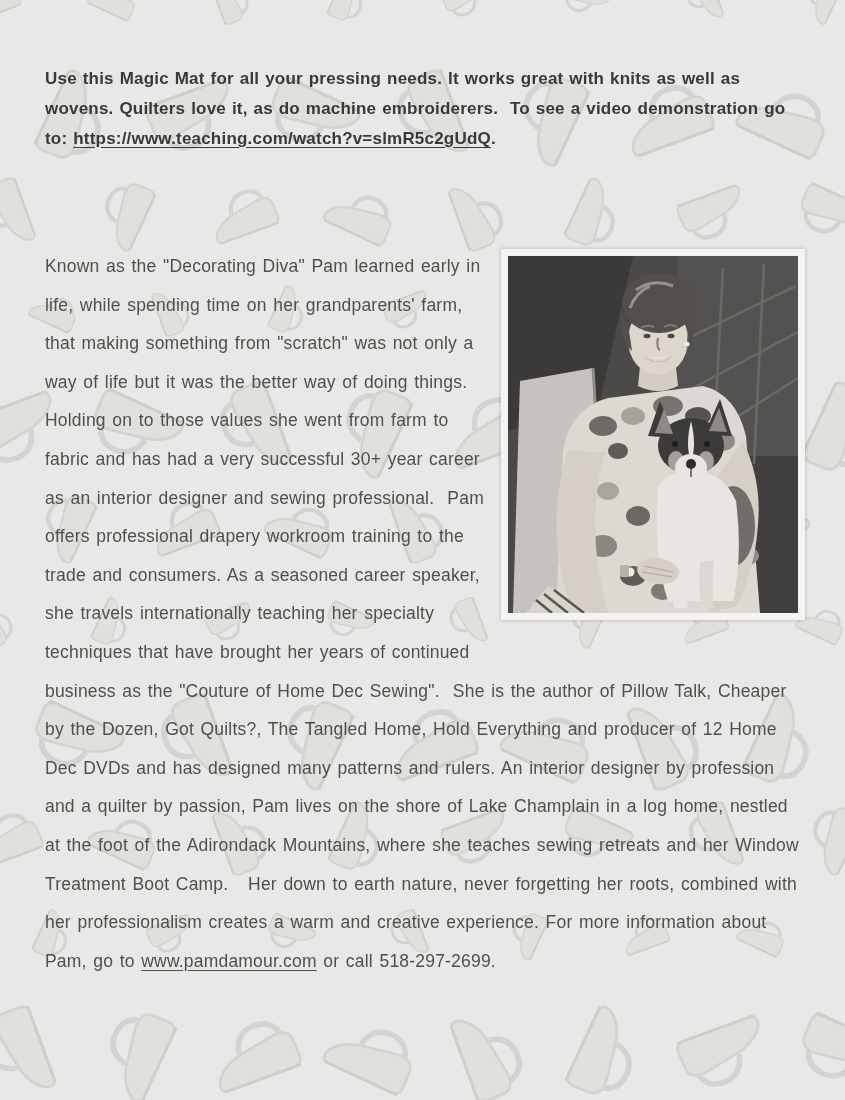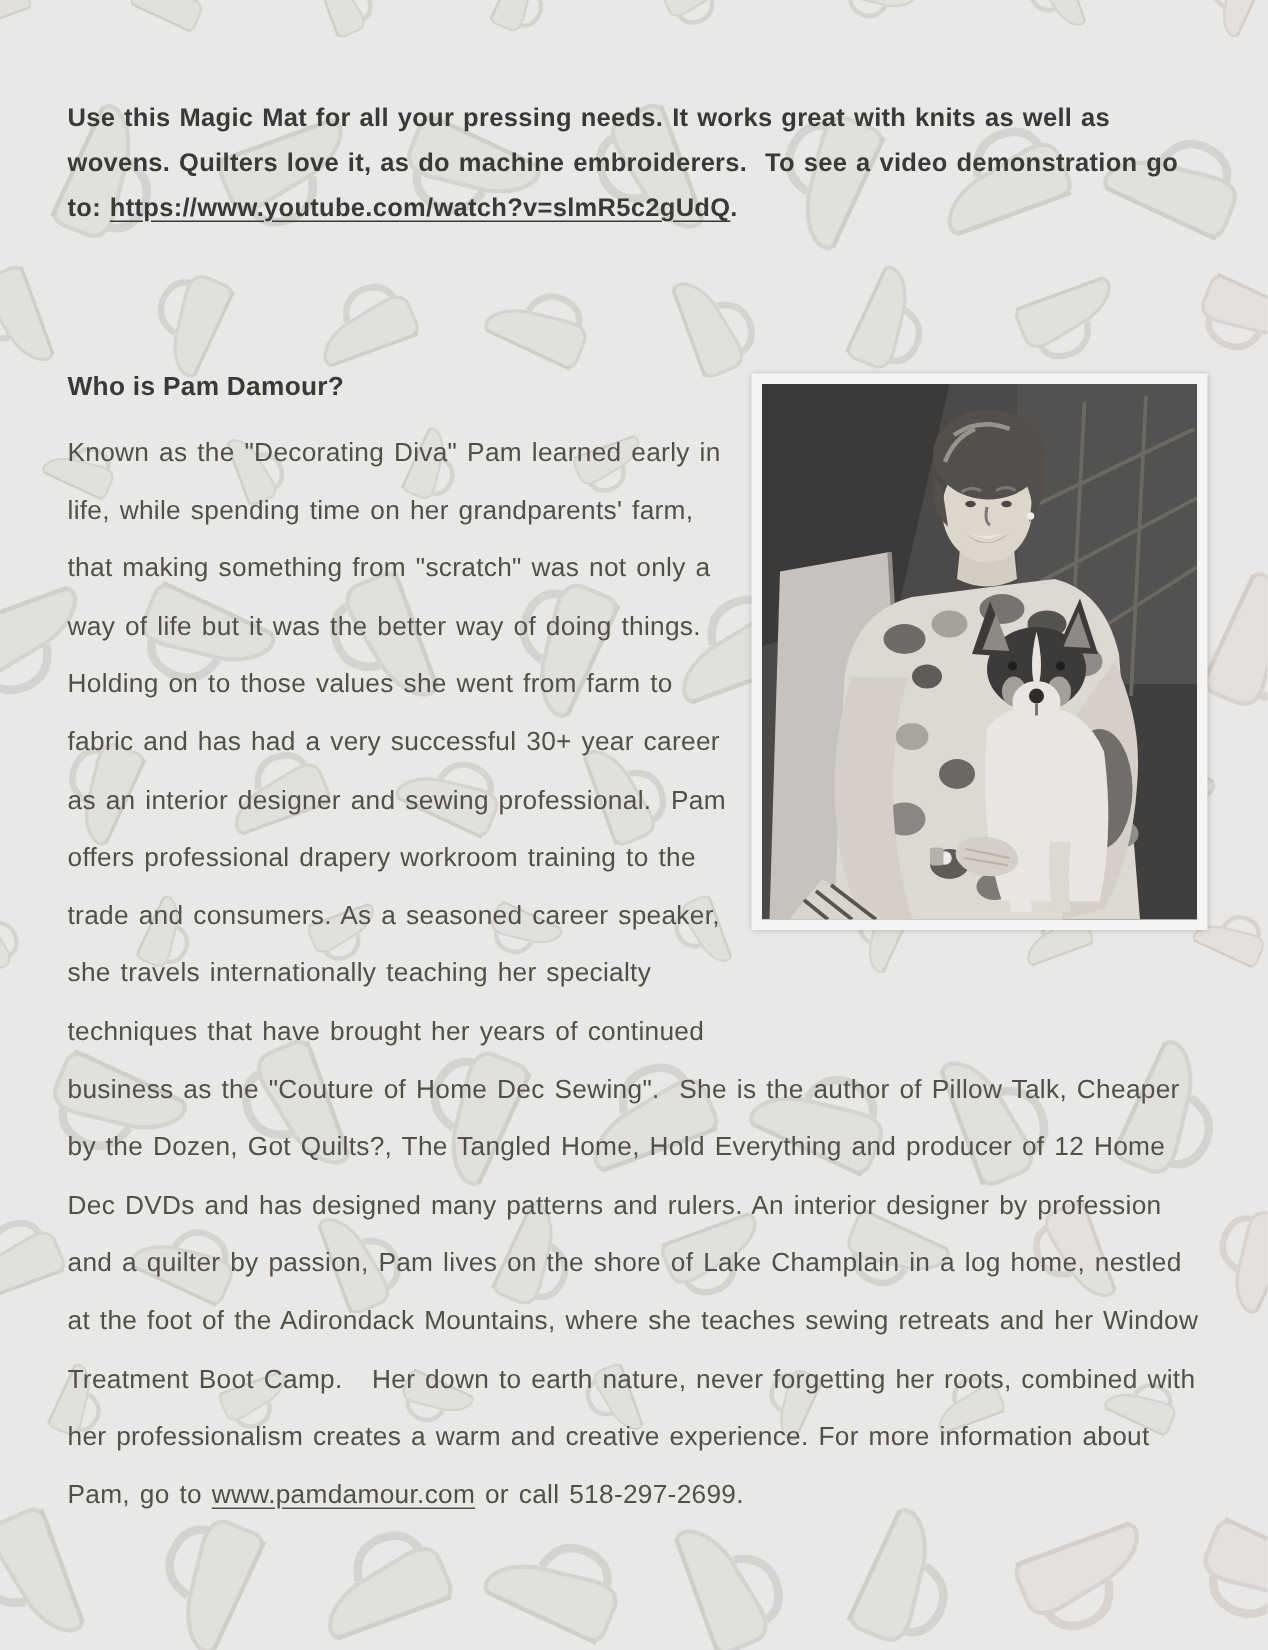--- a/index.html
+++ b/index.html
@@ -322,21 +322,21 @@
     <g transform="translate(678 1022) scale(0.94) rotate(160 50 34)" opacity="0.75">
       <use href="#iron-shape"></use>
     </g>
     <g transform="translate(796 1022) scale(0.94) rotate(205 50 34)" opacity="0.75">
       <use href="#iron-shape"></use>
     </g>
   </svg>
 
 <div class="content">
 
-  <p class="intro"><span>Use this Magic Mat for all your pressing needs. It works great with knits as well as wovens. Quilters love it, as do machine embroiderers.  To see a video demonstration go to: </span><a class="link" href="#">https://www.youtube.com/watch?v=slmR5c2gUdQ</a><span>.</span></p>
+  <p class="intro"><span>Use this Magic Mat for all your pressing needs. It works great with knits as well as wovens. Quilters love it, as do machine embroiderers.  To see a video demonstration go to: </span><a class="link" href="#">https://www.teaching.com/watch?v=slmR5c2gUdQ</a><span>.</span></p>
 
   <section class="bio">
 
     <figure class="photo-frame" style="margin-right:0" aria-label="Black and white photo of Pam Damour seated in a chair holding a small dog on her lap">
       <svg viewBox="0 0 290 357" xmlns="http://www.w3.org/2000/svg" role="img">
 
         <rect width="290" height="357" fill="#4b4a48"></rect>
         <path d="M0,0 L125,0 L92,145 L0,175 Z" fill="#3b3a39"></path>
         <rect x="170" y="0" width="120" height="215" fill="#545250"></rect>
         <rect x="200" y="200" width="90" height="157" fill="#403f3d"></rect>
@@ -428,18 +428,17 @@
 
         <path d="M40,330 L82,357 L18,357 Z" fill="#d8d4ce"></path>
         <g stroke="#57554f" stroke-width="2.5">
           <line x1="36" y1="338" x2="60" y2="357"></line>
           <line x1="46" y1="334" x2="76" y2="357"></line>
           <line x1="28" y1="344" x2="44" y2="357"></line>
         </g>
       </svg>
     </figure>
 
-    <h2 class="bio-heading">Who is Pam Damour?</h2>
 
     <p class="bio-text"><span>Known as the "Decorating Diva" Pam learned early in life, while spending time on her grandparents' farm, that making something from "scratch" was not only a way of life but it was the better way of doing things.  Holding on to those values she went from farm to fabric and has had a very successful 30+ year career as an interior designer and sewing professional.  Pam offers professional drapery workroom training to the trade and consumers. As a seasoned career speaker, she travels internationally teaching her specialty techniques that have brought her years of continued business as the "Couture of Home Dec Sewing".  She is the author of </span><span class="italic">Pillow Talk</span><span>, </span><span class="italic">Cheaper by the Dozen</span><span>, </span><span class="italic">Got Quilts?</span><span>, </span><span class="italic">The Tangled Home</span><span>, </span><span class="italic">Hold Everything</span><span> and producer of 12 Home Dec DVDs and has designed many patterns and rulers. An interior designer by profession and a quilter by passion, Pam lives on the shore of Lake Champlain in a log home, nestled at the foot of the Adirondack Mountains, where she teaches sewing retreats and her Window Treatment Boot Camp.   Her down to earth nature, never forgetting her roots, combined with her professionalism creates a warm and creative experience. For more information about Pam, go to </span><a class="link" href="#">www.pamdamour.com</a><span> or call 518-297-2699.</span></p>
 
   </section>
 </div>
 
 </body></html>

